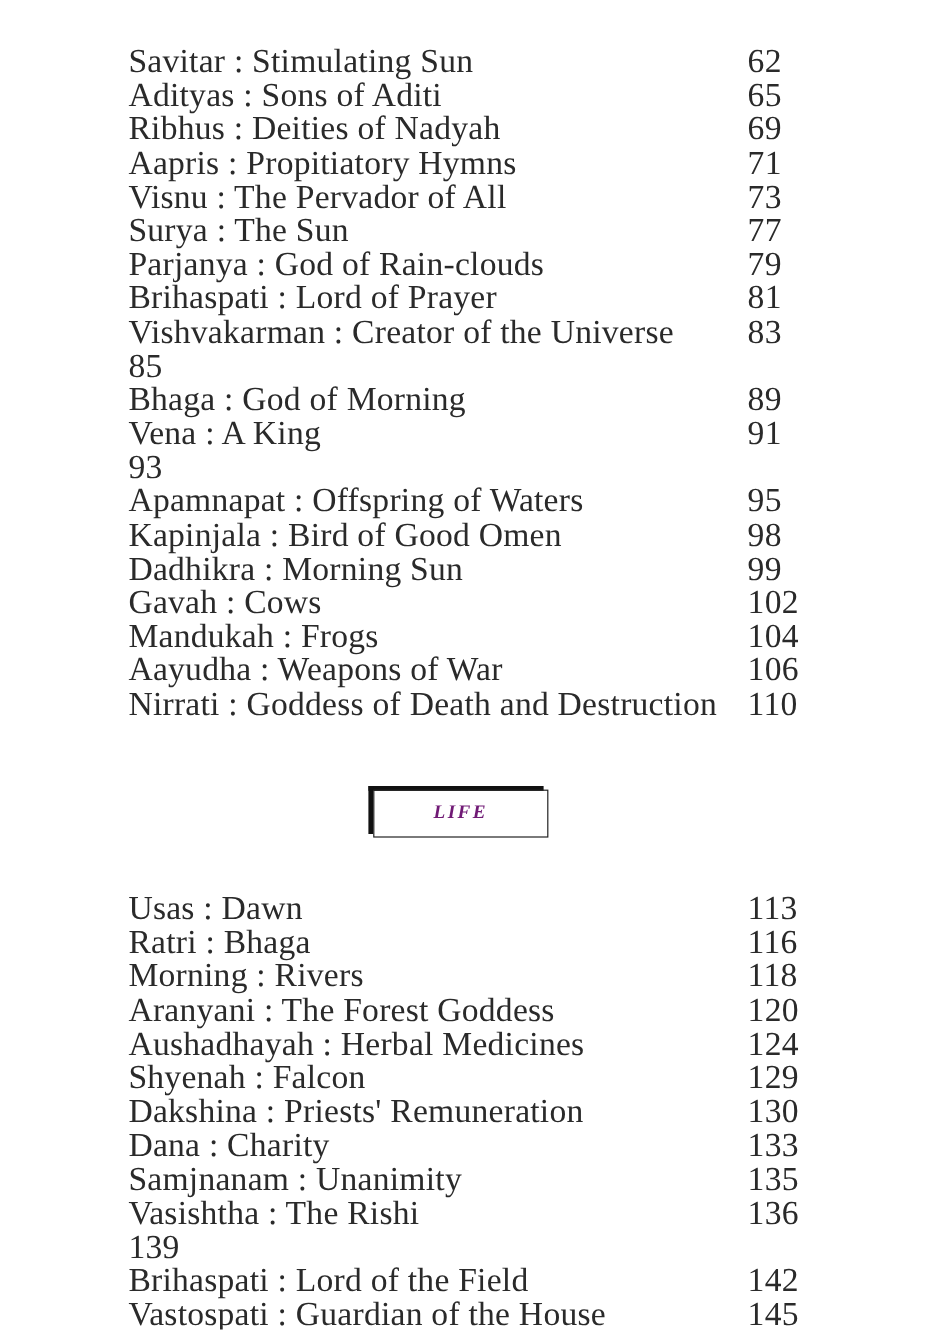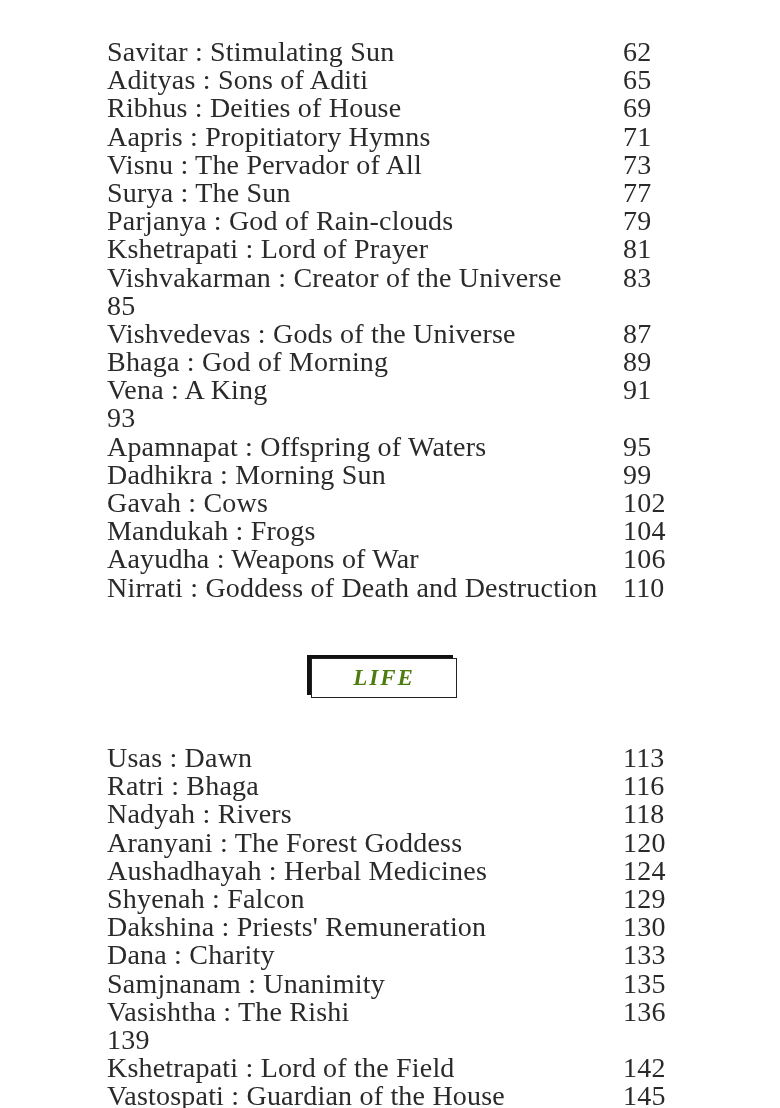--- a/index.html
+++ b/index.html
@@ -71,86 +71,86 @@
       left: 4px;
       top: 3px;
       width: 146px;
       height: 40px;
       display: flex;
       align-items: center;
       justify-content: center;
       font-family: "Liberation Serif", "DejaVu Serif", serif;
       font-style: italic;
       font-weight: bold;
-      font-size: 23px;
+      font-size: 16px;
       letter-spacing: 2px;
-      color: #4d7c0f;
+      color: #701a75;
     }
   </style>
 </head>
 <body>
 
 <div class="toc" id="list-1">
   <div class="toc-row">
       <span class="toc-title">Savitar : Stimulating Sun</span>
       <span class="toc-page">62</span>
     </div>
   <div class="toc-row">
       <span class="toc-title">Adityas : Sons of Aditi</span>
       <span class="toc-page">65</span>
     </div>
   <div class="toc-row">
-      <span class="toc-title">Ribhus : Deities of House</span>
+      <span class="toc-title">Ribhus : Deities of Nadyah</span>
       <span class="toc-page">69</span>
     </div>
   <div class="toc-row">
       <span class="toc-title">Aapris : Propitiatory Hymns</span>
       <span class="toc-page">71</span>
     </div>
   <div class="toc-row">
       <span class="toc-title">Visnu : The Pervador of All</span>
       <span class="toc-page">73</span>
     </div>
   <div class="toc-row">
       <span class="toc-title">Surya : The Sun</span>
       <span class="toc-page">77</span>
     </div>
   <div class="toc-row">
       <span class="toc-title">Parjanya : God of Rain-clouds</span>
       <span class="toc-page">79</span>
     </div>
   <div class="toc-row">
-      <span class="toc-title">Kshetrapati : Lord of Prayer</span>
+      <span class="toc-title">Brihaspati : Lord of Prayer</span>
       <span class="toc-page">81</span>
     </div>
   <div class="toc-row">
       <span class="toc-title">Vishvakarman : Creator of the Universe</span>
       <span class="toc-page">83</span>
     </div>
   <div class="toc-row">
       <span class="toc-page">85</span>
     </div>
   <div class="toc-row">
-      <span class="toc-title">Vishvedevas : Gods of the Universe</span>
-      <span class="toc-page">87</span>
-    </div>
-  <div class="toc-row">
       <span class="toc-title">Bhaga : God of Morning</span>
       <span class="toc-page">89</span>
     </div>
   <div class="toc-row">
       <span class="toc-title">Vena : A King</span>
       <span class="toc-page">91</span>
     </div>
   <div class="toc-row">
       <span class="toc-page">93</span>
     </div>
   <div class="toc-row">
       <span class="toc-title">Apamnapat : Offspring of Waters</span>
       <span class="toc-page">95</span>
+    </div>
+  <div class="toc-row">
+      <span class="toc-title">Kapinjala : Bird of Good Omen</span>
+      <span class="toc-page">98</span>
     </div>
   <div class="toc-row">
       <span class="toc-title">Dadhikra : Morning Sun</span>
       <span class="toc-page">99</span>
     </div>
   <div class="toc-row">
       <span class="toc-title">Gavah : Cows</span>
       <span class="toc-page">102</span>
     </div>
   <div class="toc-row">
@@ -176,21 +176,21 @@
 <div class="toc" id="list-2">
   <div class="toc-row">
       <span class="toc-title">Usas : Dawn</span>
       <span class="toc-page">113</span>
     </div>
   <div class="toc-row">
       <span class="toc-title">Ratri : Bhaga</span>
       <span class="toc-page">116</span>
     </div>
   <div class="toc-row">
-      <span class="toc-title">Nadyah : Rivers</span>
+      <span class="toc-title">Morning : Rivers</span>
       <span class="toc-page">118</span>
     </div>
   <div class="toc-row">
       <span class="toc-title">Aranyani : The Forest Goddess</span>
       <span class="toc-page">120</span>
     </div>
   <div class="toc-row">
       <span class="toc-title">Aushadhayah : Herbal Medicines</span>
       <span class="toc-page">124</span>
     </div>
@@ -211,20 +211,20 @@
       <span class="toc-page">135</span>
     </div>
   <div class="toc-row">
       <span class="toc-title">Vasishtha : The Rishi</span>
       <span class="toc-page">136</span>
     </div>
   <div class="toc-row">
       <span class="toc-page">139</span>
     </div>
   <div class="toc-row">
-      <span class="toc-title">Kshetrapati : Lord of the Field</span>
+      <span class="toc-title">Brihaspati : Lord of the Field</span>
       <span class="toc-page">142</span>
     </div>
   <div class="toc-row">
       <span class="toc-title">Vastospati : Guardian of the House</span>
       <span class="toc-page">145</span>
     </div>
 </div>
 
 </body></html>

